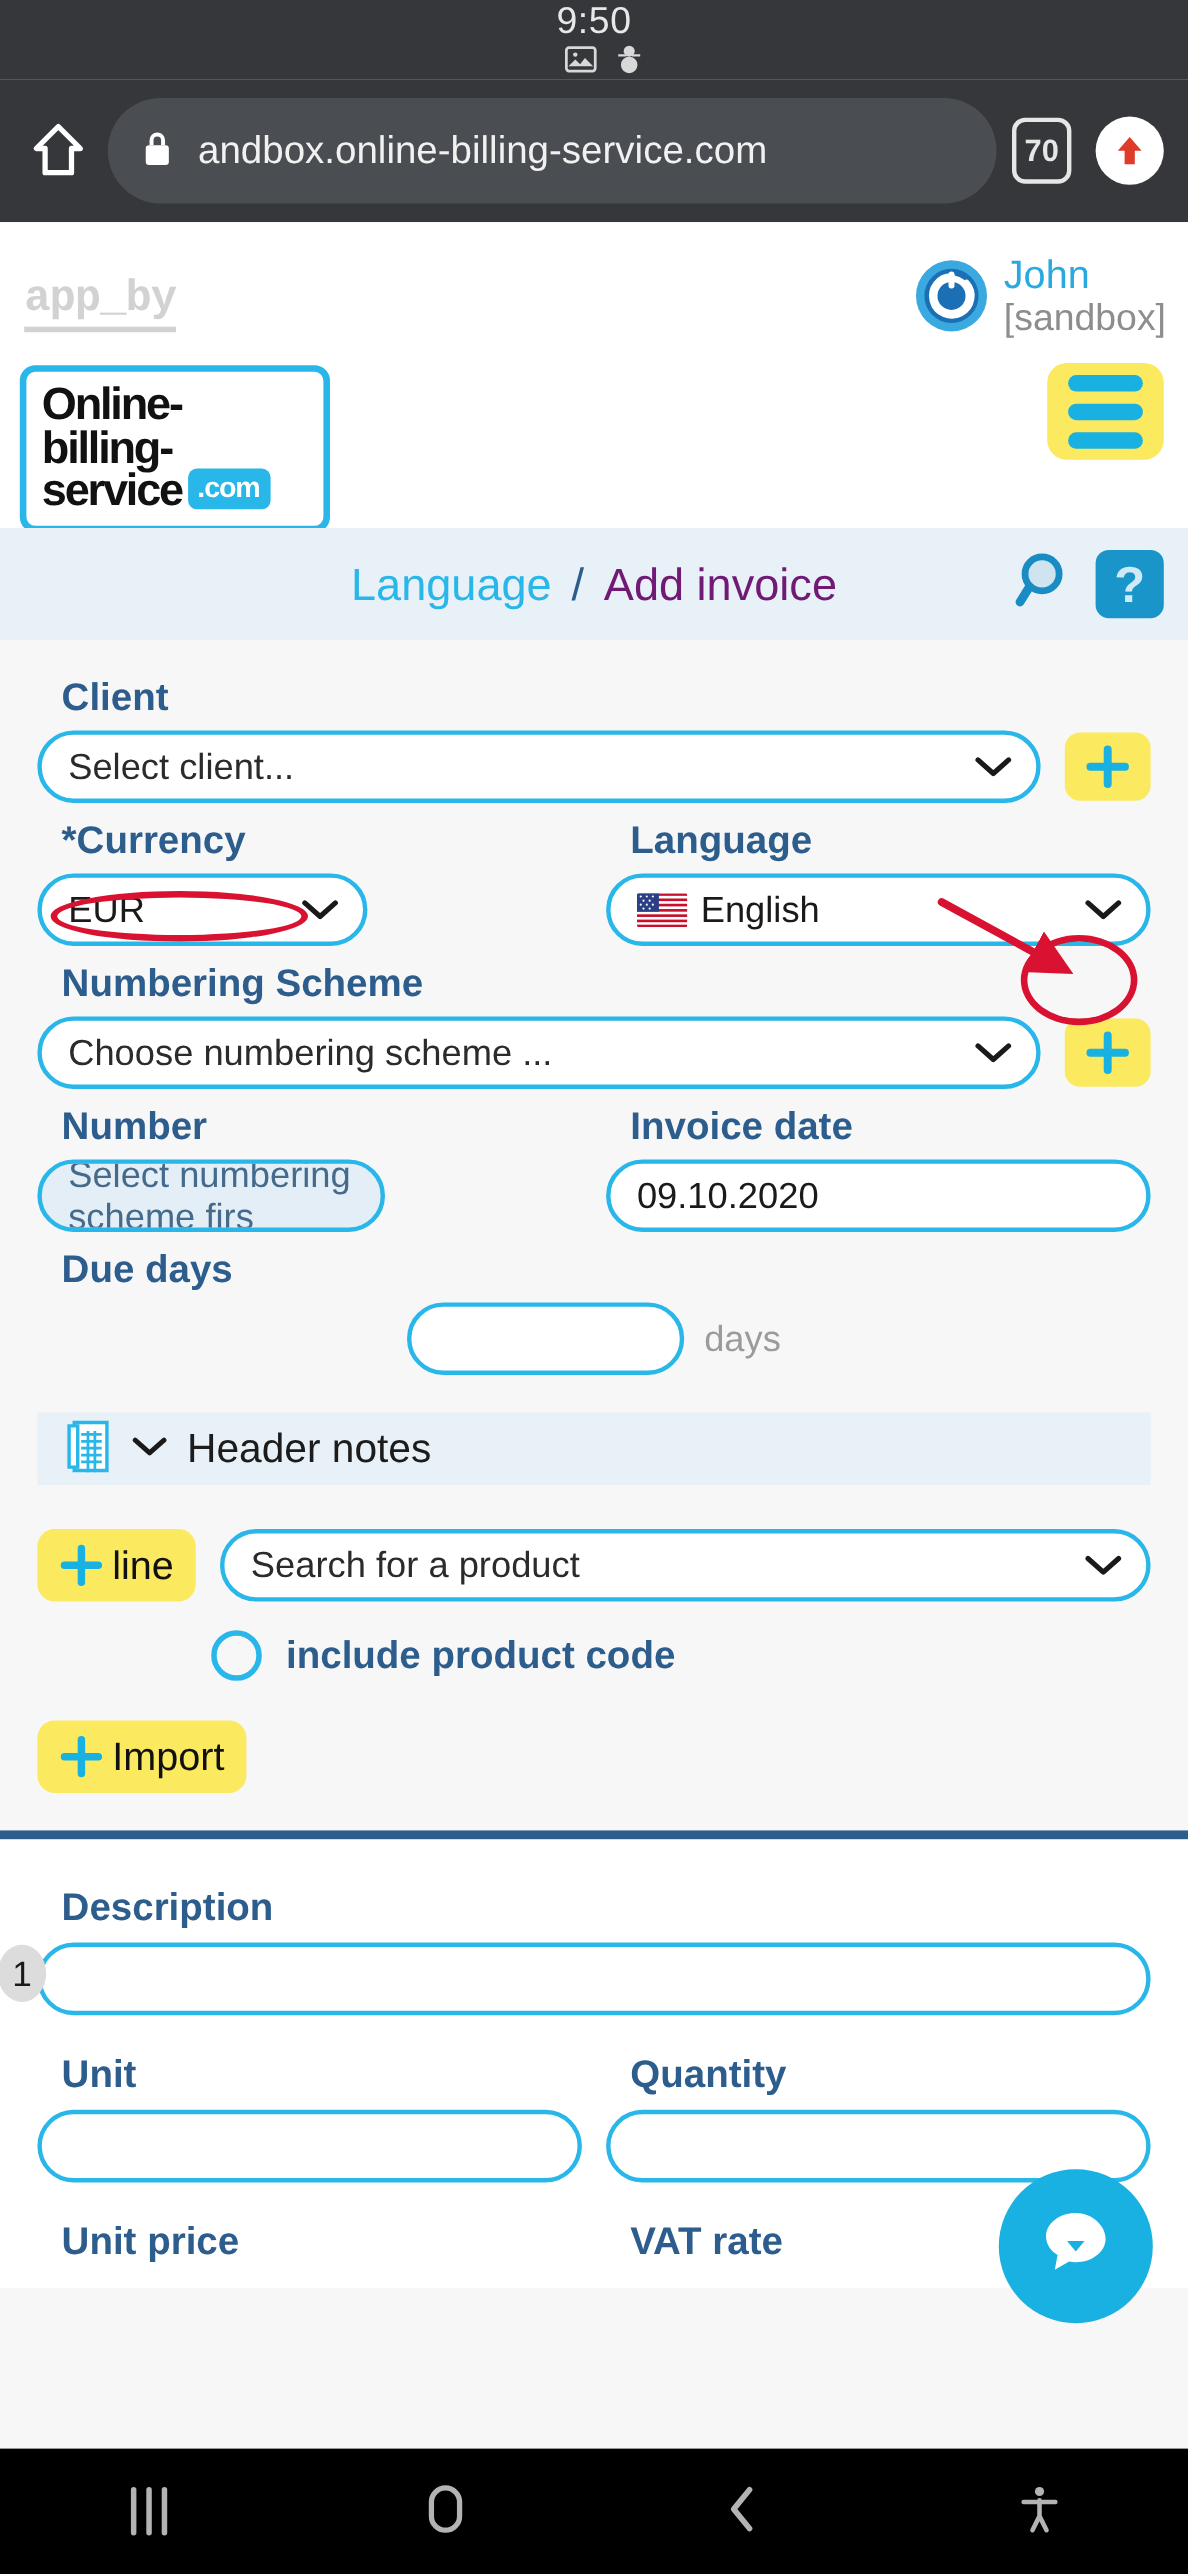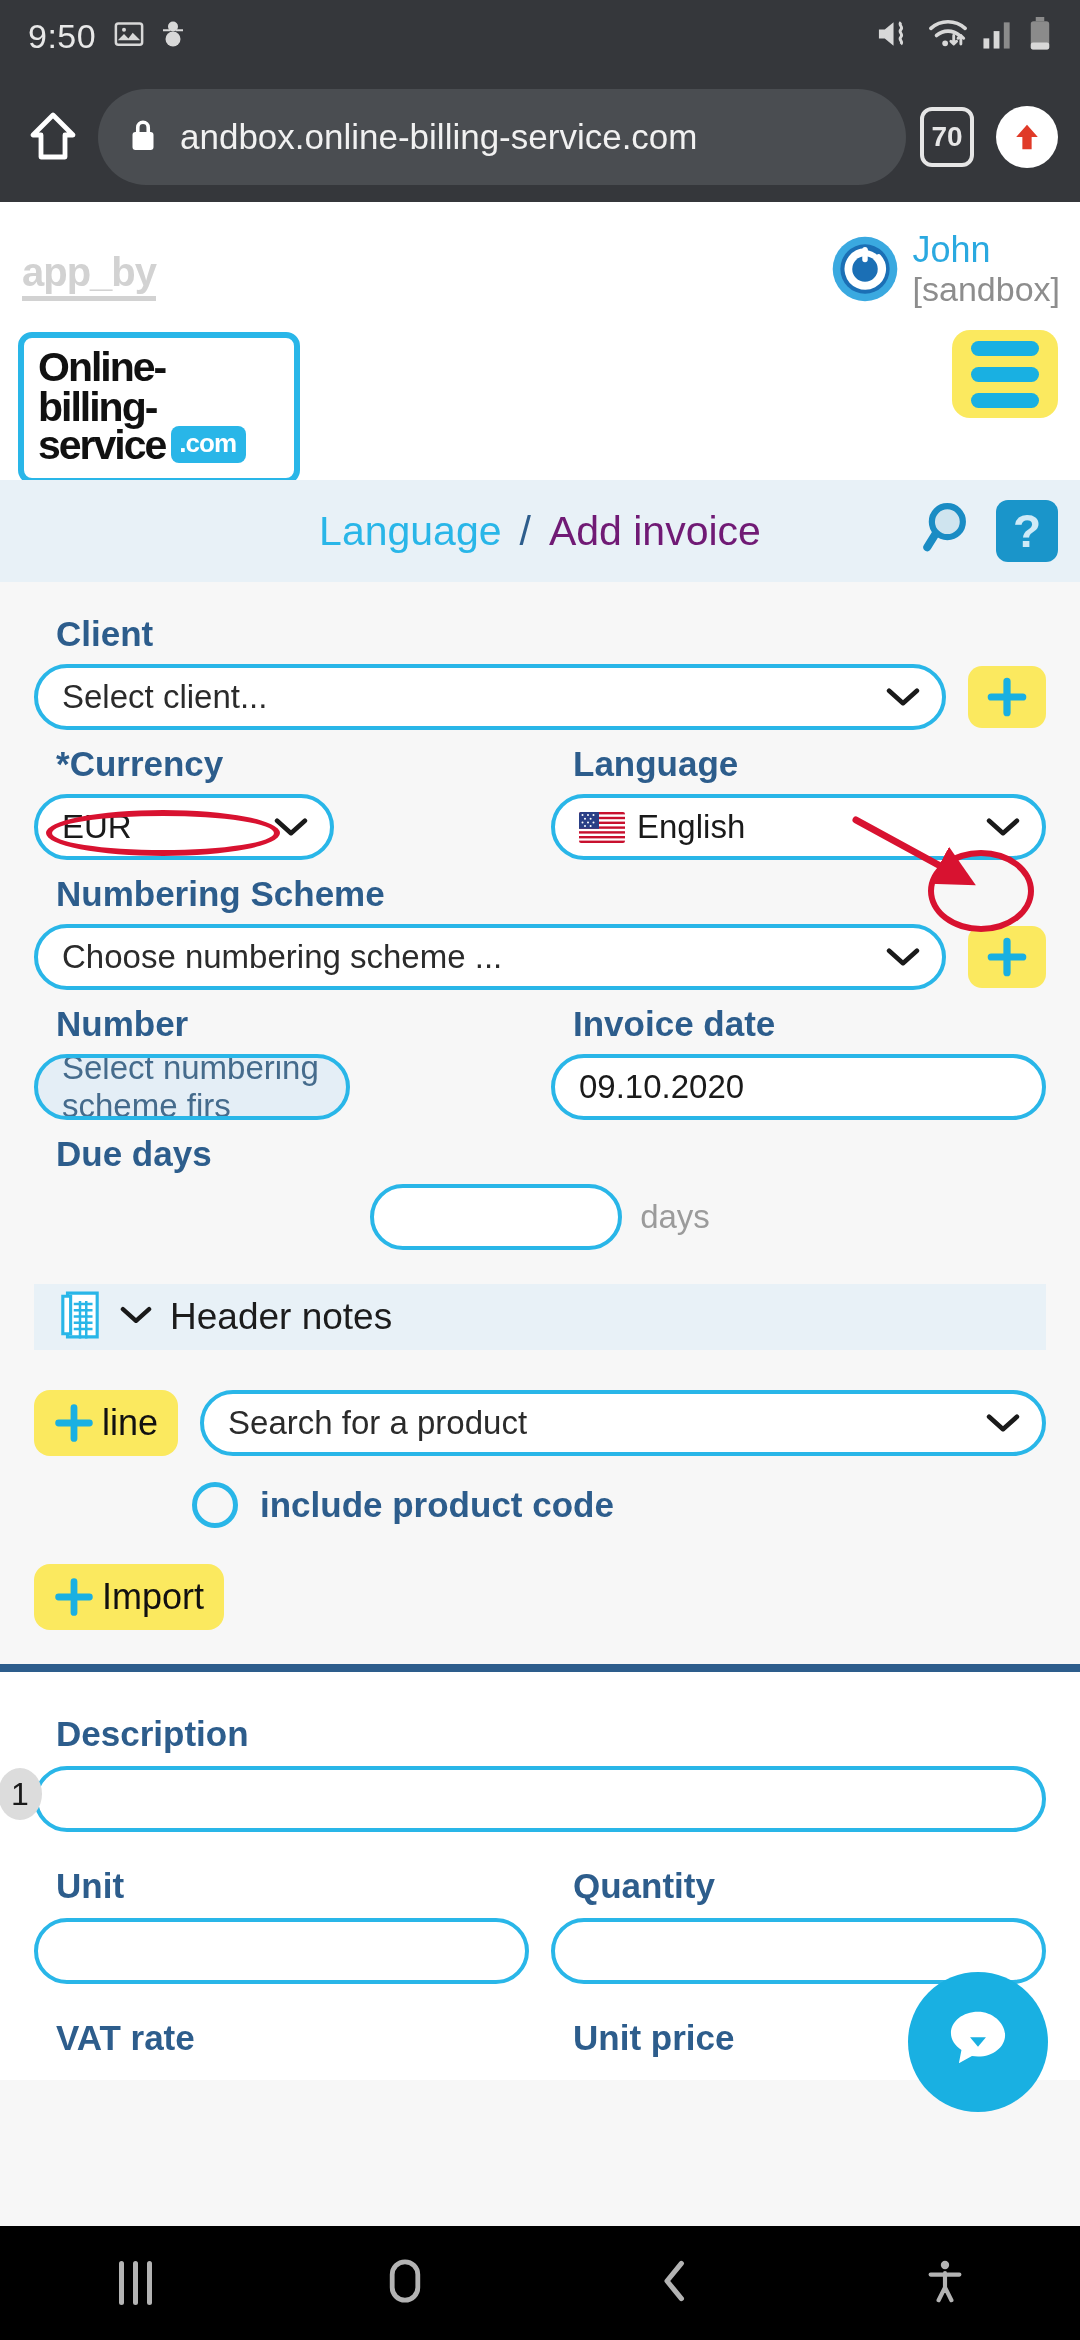--- a/index.html
+++ b/index.html
@@ -9,20 +9,21 @@
     background: #ffffff;
     overflow: hidden;
   }
   .screen { position: relative; width: 1080px; height: 2340px; }
 
   
   .statusbar {
     position: absolute; top: 0; left: 0; width: 1080px; height: 72px;
     background: #35373b; display: flex; align-items: center;
     padding: 0 28px;
+    flex-direction: column;
   }
   .sb-time { color: #e8e8e8; font-size: 34px; letter-spacing: .5px; }
   .sb-left-icons { display: flex; align-items: center; gap: 16px; margin-left: 18px; }
   .sb-right { margin-left: auto; display: flex; align-items: center; gap: 14px; }
 
   
   .browserbar {
     position: absolute; top: 72px; left: 0; width: 1080px; height: 130px;
     background: #35373b; display: flex; align-items: center; padding: 0 22px;
   }
@@ -47,21 +48,21 @@
   }
 
   
   .page {
     position: absolute; top: 202px; left: 0; width: 1080px; height: 2024px;
     background: #f7f7f7; overflow: hidden;
   }
   .app-header {
     position: relative; height: 278px; background: #ffffff; padding: 0 24px;
   }
-  .appby { position: absolute; left: 22px; top: 48px; }
+  .appby { position: absolute; left: 22px; top: 48px; font-family: Liberation Mono, monospace; }
   .appby-text {
     font-size: 40px; color: #d2d2d2; font-weight: 700;
     border-bottom: 5px solid #d2d2d2; padding-bottom: 2px; letter-spacing: -1px;
   }
   .user-block {
     position: absolute; right: 20px; top: 28px; display: flex; align-items: center; gap: 14px;
   }
   .power-icon { width: 68px; height: 68px; flex: none; }
   .user-names { line-height: 1.12; }
   .user-name { font-size: 36px; color: #2aa9e0; }
@@ -516,24 +517,24 @@
         <div class="col">
           <span class="item-lbl">Quantity</span>
           <div class="field">
             <span></span>
           </div>
         </div>
       </div>
 
       <div class="row mt34">
         <div class="col">
+          <span class="item-lbl">Unit price</span>
+        </div>
+        <div class="col">
           <span class="item-lbl">VAT rate</span>
-        </div>
-        <div class="col">
-          <span class="item-lbl">Unit price</span>
         </div>
       </div>
 
       <div class="chat-fab">
         <svg width="86" height="86" viewBox="0 0 54 54">
           <path d="M27 10c-9.4 0-17 6-17 13.4 0 4.3 2.6 8.1 6.6 10.6l-1.6 8.4 8.2-4.6c1.2.2 2.5.3 3.8.3 9.4 0 17-6 17-13.4S36.4 10 27 10z" fill="#ffffff" transform="translate(0,-2)"></path>
           <path d="M22 24h10l-5 6z" fill="#19b0e2"></path>
         </svg>
       </div>
     </div>

